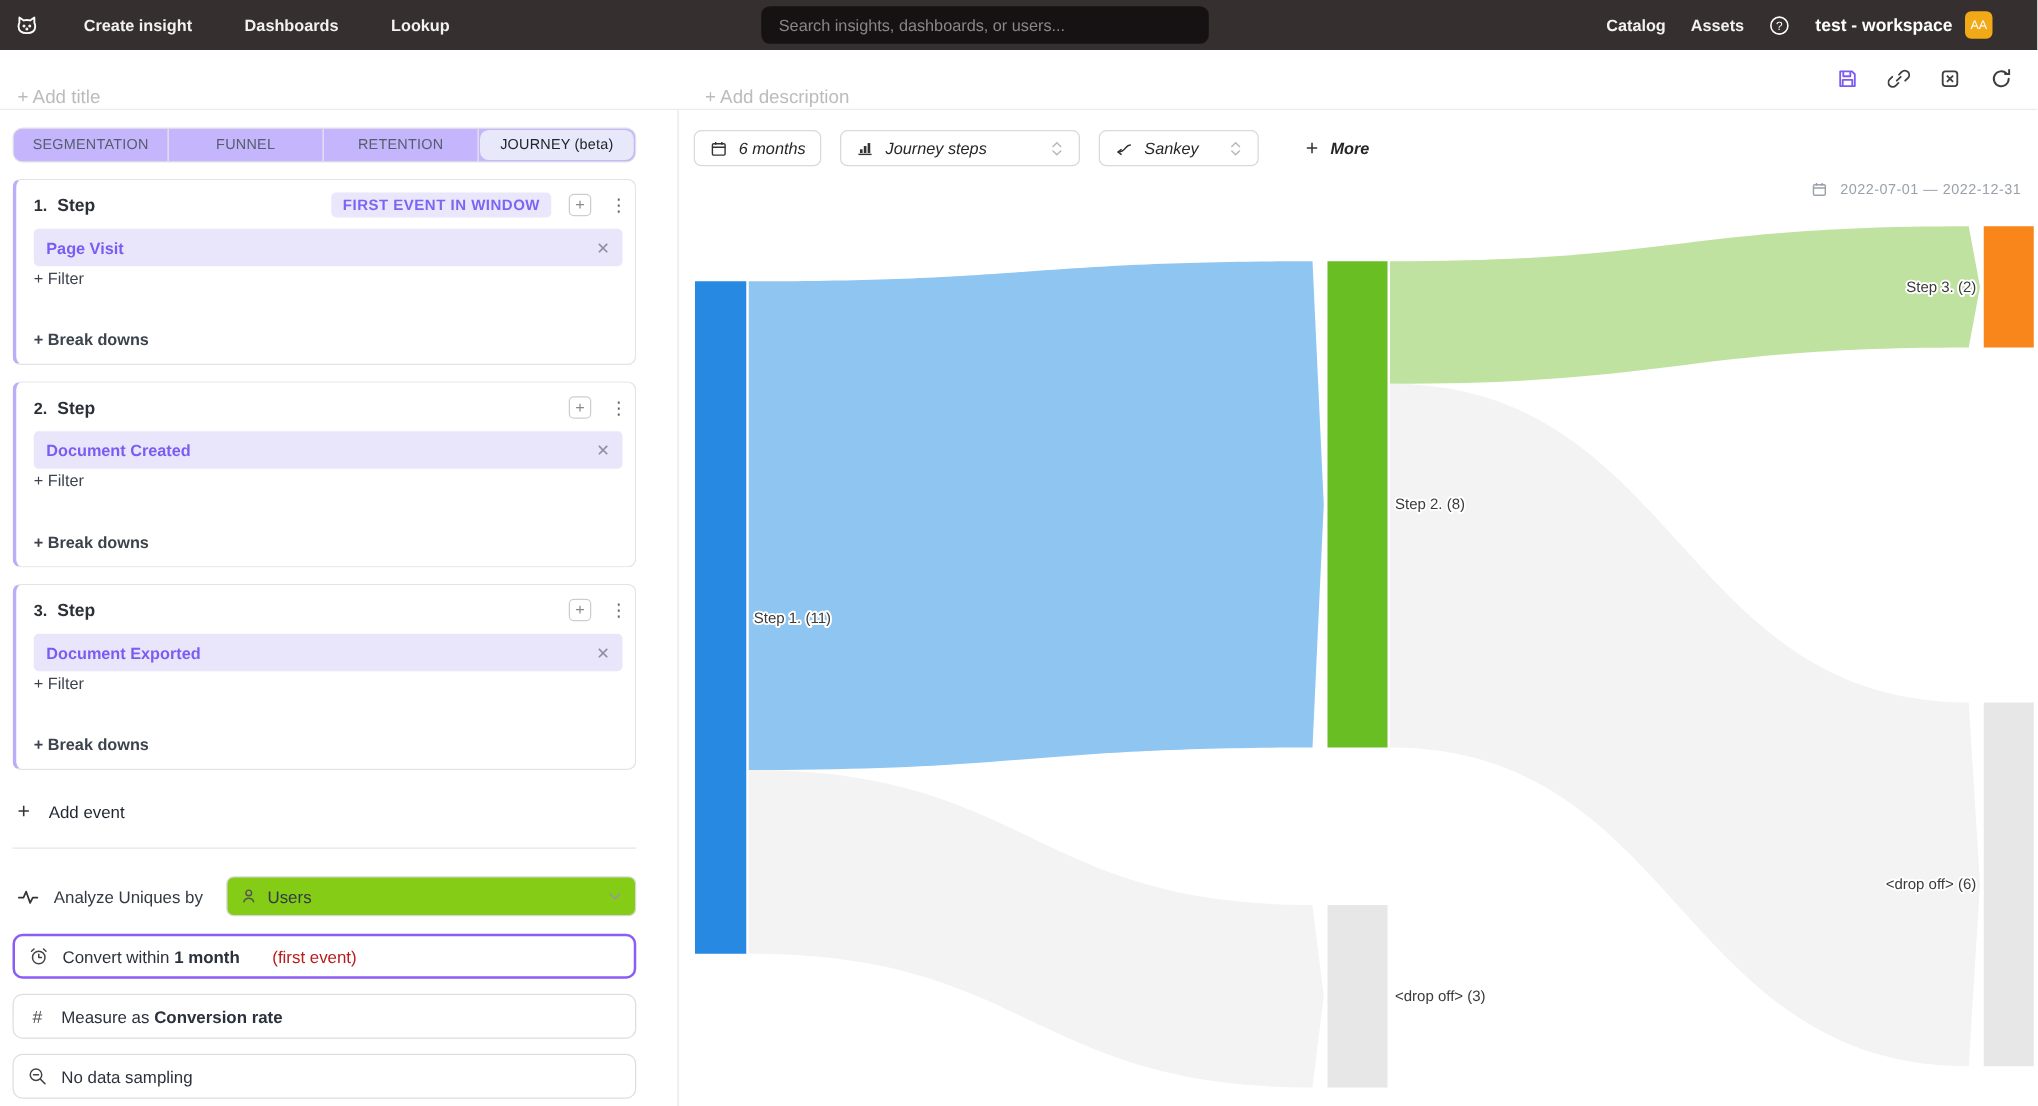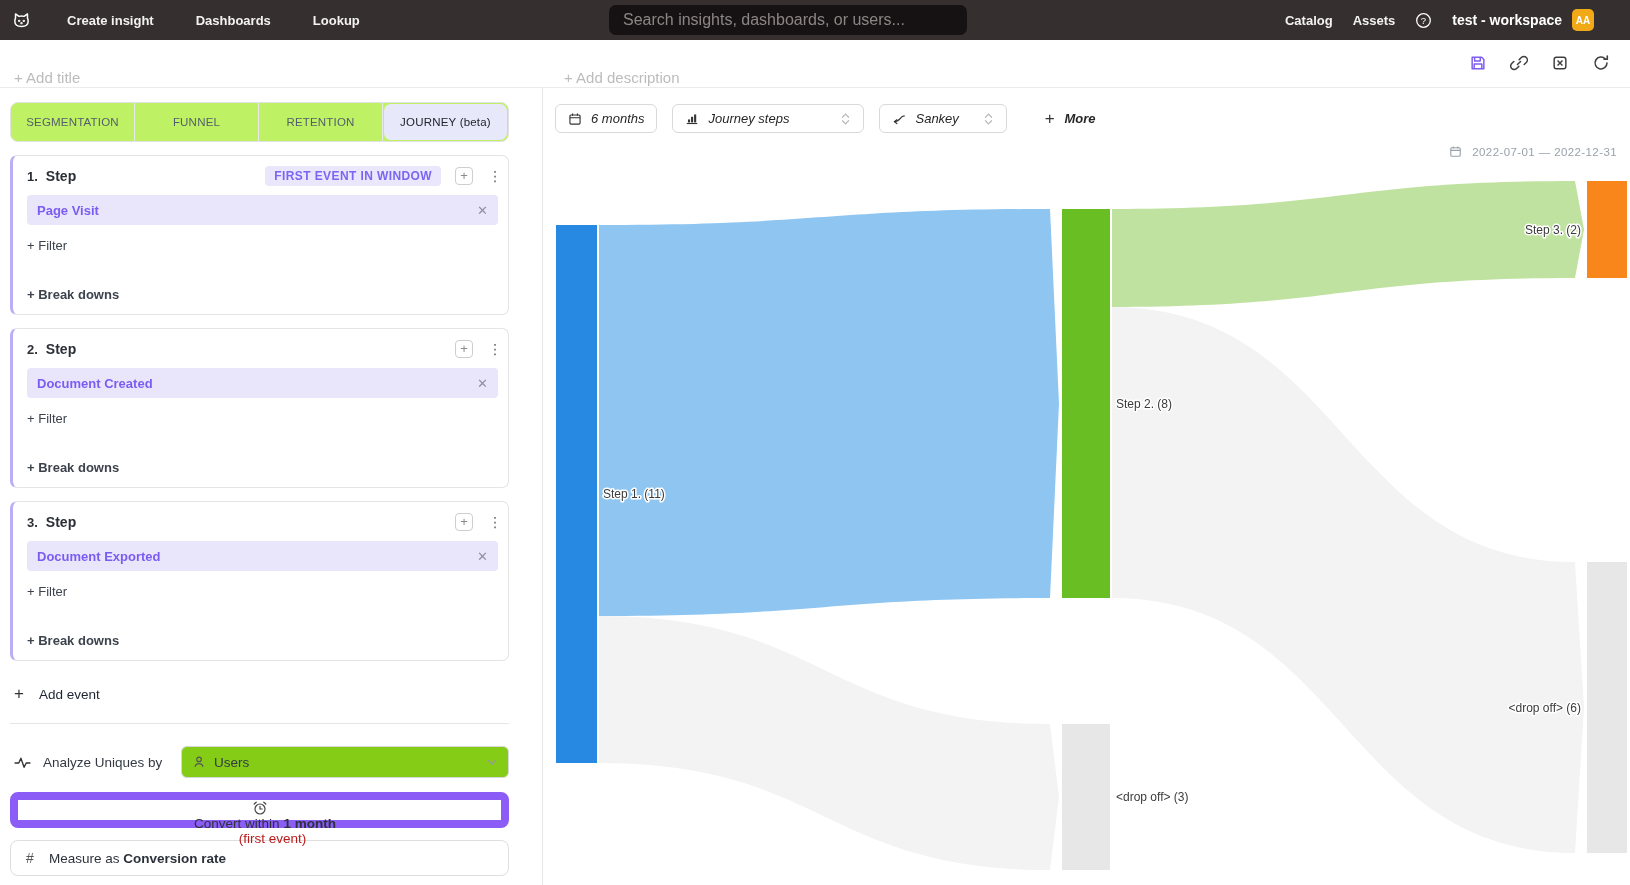--- a/index.html
+++ b/index.html
@@ -6,45 +6,45 @@
   html,body { width:1630px; height:885px; overflow:hidden; background:#fff;
     font-family:"Liberation Sans", sans-serif; color:#2b2f36; }
 
   
   .nav { height:40px; background:#352f2f; display:flex; align-items:center;
          padding:0 36px 0 10px; position:relative; }
   .nav .logo { margin-right:34px; display:flex; align-items:center; }
   .nav-item { color:#f3f1f1; font-size:13px; font-weight:600; margin-right:42px; cursor:pointer; }
   .nav-search { position:absolute; left:609px; top:5px; width:358px; height:30px;
     background:#161213; border:none; border-radius:7px; color:#ddd;
-    font-size:16px; padding:4px 14px; outline:none; font-family:"Liberation Sans",sans-serif;}
+    font-size:13px; padding:4px 14px; outline:none; font-family:"Liberation Sans",sans-serif;}
   .nav-search::placeholder { color:#8d8585; }
   .nav-right { margin-left:auto; display:flex; align-items:center; }
   .nav-right .nav-item { margin-right:0; }
   .nav-right > * { margin-left:20px; }
   .workspace { color:#fff; font-size:14px; font-weight:700; }
   .avatar { width:22px; height:22px; border-radius:5px; background:#f2a918; color:#fff;
-    font-size:10px; font-weight:700; display:flex; align-items:center; justify-content:center;
+    font-size:10px; font-weight:400; display:flex; align-items:center; justify-content:center;
     margin-left:10px; }
 
   
   .titlebar { height:48px; border-bottom:1px solid #ebebeb; position:relative; background:#fff; }
   .ghost { position:absolute; top:29px; color:#bcbcbc; font-size:15px; cursor:text; }
   .t-title { left:14px; } .t-desc { left:564px; }
   .t-icons { position:absolute; right:20px; top:14px; display:flex; gap:23px; align-items:center; }
   .t-icons .ic { cursor:pointer; }
 
   
   .content { display:flex; height:797px; }
   .panel { width:543px; border-right:1px solid #e7e7e7; padding:14px 33px 0 10px; background:#fff; }
   .main { flex:1; position:relative; }
 
   
-  .tabs { display:flex; border:1px solid #e2e2e2; border-radius:8px; height:40px;
-    overflow:hidden; background:#bef264; align-items:stretch; }
+  .tabs { display:flex; border:1px solid #e2e2e2; border-radius:8px; height:28px;
+    overflow:hidden; background:#c4b5fd; align-items:stretch; }
   .tab { flex:1; display:flex; align-items:center; justify-content:center;
     font-size:11.5px; letter-spacing:.2px; color:#555e6c; cursor:pointer;
     border-right:1px solid #e8e8e8; }
   .tab:last-child { border-right:none; }
   .tab.active { background:#e8e8fb; color:#20242c; border-radius:7px; margin:1px; border-right:none; }
 
   
   .card { margin-top:13px; border:1px solid #e4e4e4; border-left:3px solid #b9aef7;
     border-radius:7px; background:#fff; padding:10px 10px 12px 14px; }
   .card-head { display:flex; align-items:center; height:20px; }
@@ -53,38 +53,38 @@
   .badge { margin-left:auto; margin-right:14px; background:#eae7fc; color:#7a66f2;
     font-size:12px; font-weight:700; letter-spacing:.4px; padding:3px 9px; border-radius:4px; }
   .spacer { margin-left:auto; }
   .plus-sq { width:18px; height:18px; border:1px solid #cecece; border-radius:4px;
     color:#8a8a8a; font-size:13px; line-height:16px; text-align:center; cursor:pointer; }
   .kebab { margin-left:15px; color:#5f5f5f; font-size:14px; cursor:pointer; width:10px; text-align:center;}
   .event-row { margin-top:9px; background:#e9e6fb; border-radius:4px; height:30px;
     display:flex; align-items:center; padding:0 10px; }
   .event-name { color:#7b5cf3; font-size:13px; font-weight:700; }
   .event-x { margin-left:auto; color:#8f8fa3; font-size:13px; cursor:pointer; }
-  .add-link { margin-top:13px; font-size:13px; color:#3c434d; cursor:pointer; }
+  .add-link { margin-top:2px; font-size:13px; color:#3c434d; cursor:pointer; }
   .add-link.bd { margin-top:34px;font-weight:bold; }
 
   
   .add-event { margin-top:23px; display:flex; align-items:center; gap:15px;
     font-size:13.5px; color:#1f2430; cursor:pointer; padding-left:4px; }
   .plus-big { font-size:17px; color:#333; font-weight:400; }
   .divider { margin-top:19px; border-top:1px solid #e6e6e6; }
   .row-analyze { margin-top:22px; display:flex; align-items:center; padding-left:4px; }
   .row-analyze .lbl { font-size:13.5px; color:#333a44; margin-left:12px; }
   .select { margin-left:auto; width:328px; height:32px; border:1px solid #d7d7d7;
     border-radius:6px; display:flex; align-items:center; padding:0 10px; cursor:pointer; background:#84cc16; }
   .select .val { font-size:13.5px; color:#333a44; margin-left:8px; }
   .select .caret { margin-left:auto; color:#999; }
   .opt-box { margin-top:14px; height:36px; border:1px solid #dedede; border-radius:8px;
     display:flex; align-items:center; padding:0 11px; font-size:13.5px; color:#2c323c;
     cursor:pointer; background:#fff; }
-  .opt-box.focused { border:8px solid #8b5cf6;flex-direction:column; }
+  .opt-box.focused { border:2px solid #8b5cf6; }
   .opt-box .txt { margin-left:11px; }
   .opt-box .hint { margin-left:26px; color:#b91c1c; }
   .opt-box + .opt-box { margin-top:12px; }
   .hash { font-size:14px; color:#555; width:16px; text-align:center; }
 
   
   .c-toolbar { padding:16px 0 0 12px; display:flex; align-items:center; gap:15px; }
   .btn { height:29px; border:1px solid #d9d9d9; border-radius:6px; background:#fff;
     display:flex; align-items:center; padding:0 12px; font-size:13px; color:#27272a;
     gap:9px; cursor:pointer;font-style:italic; }

